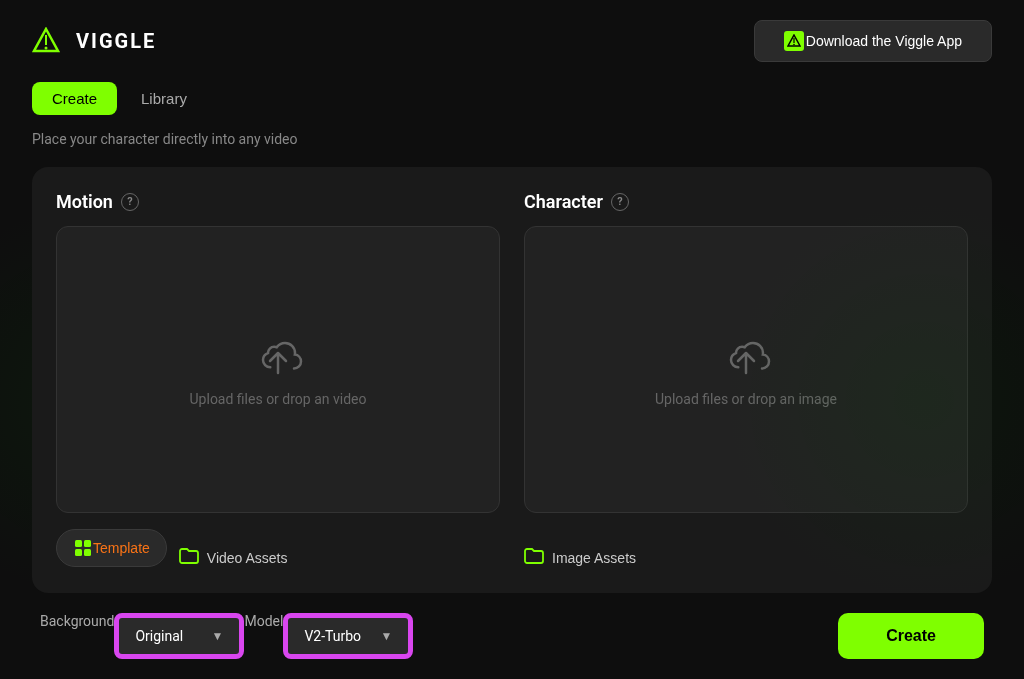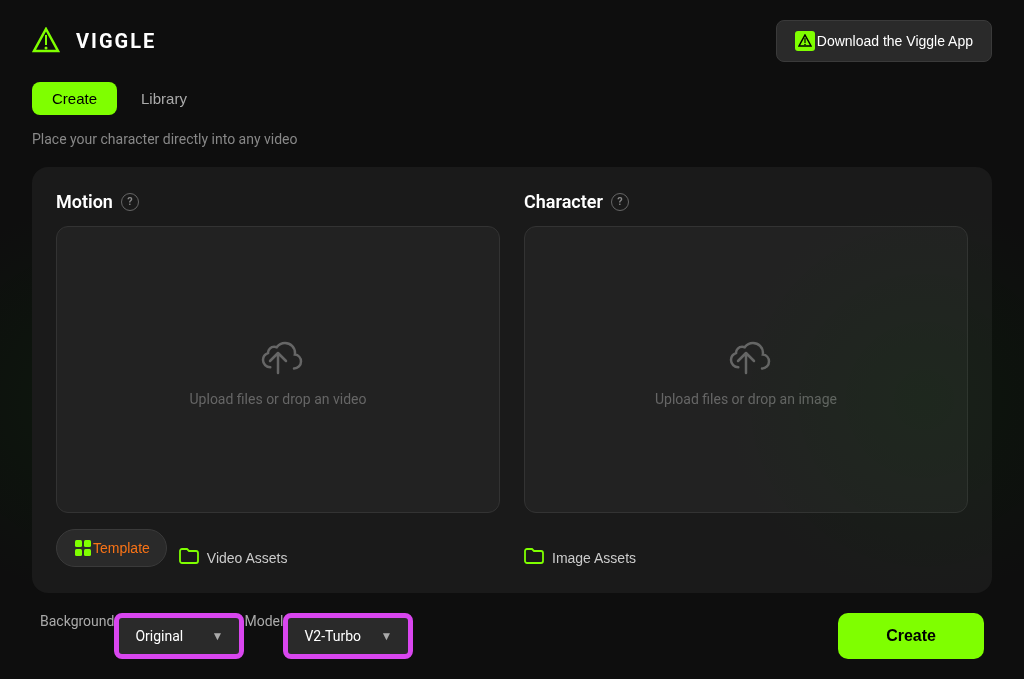--- a/index.html
+++ b/index.html
@@ -76,21 +76,21 @@
       letter-spacing: 2px;
     }
 
     .download-btn {
       display: flex;
       align-items: center;
       gap: 2px;
       background-color: #2a2a2a;
       border: 1px solid #3a3a3a;
       color: #ffffff;
-      padding: 10px 18px;
+      padding: 10px 29px;
       border-radius: 8px;
       font-size: 14px;
       cursor: pointer;
     }
 
     .download-btn-icon {
       width: 20px;
       height: 20px;
       background-color: #7fff00;
       border-radius: 3px;

